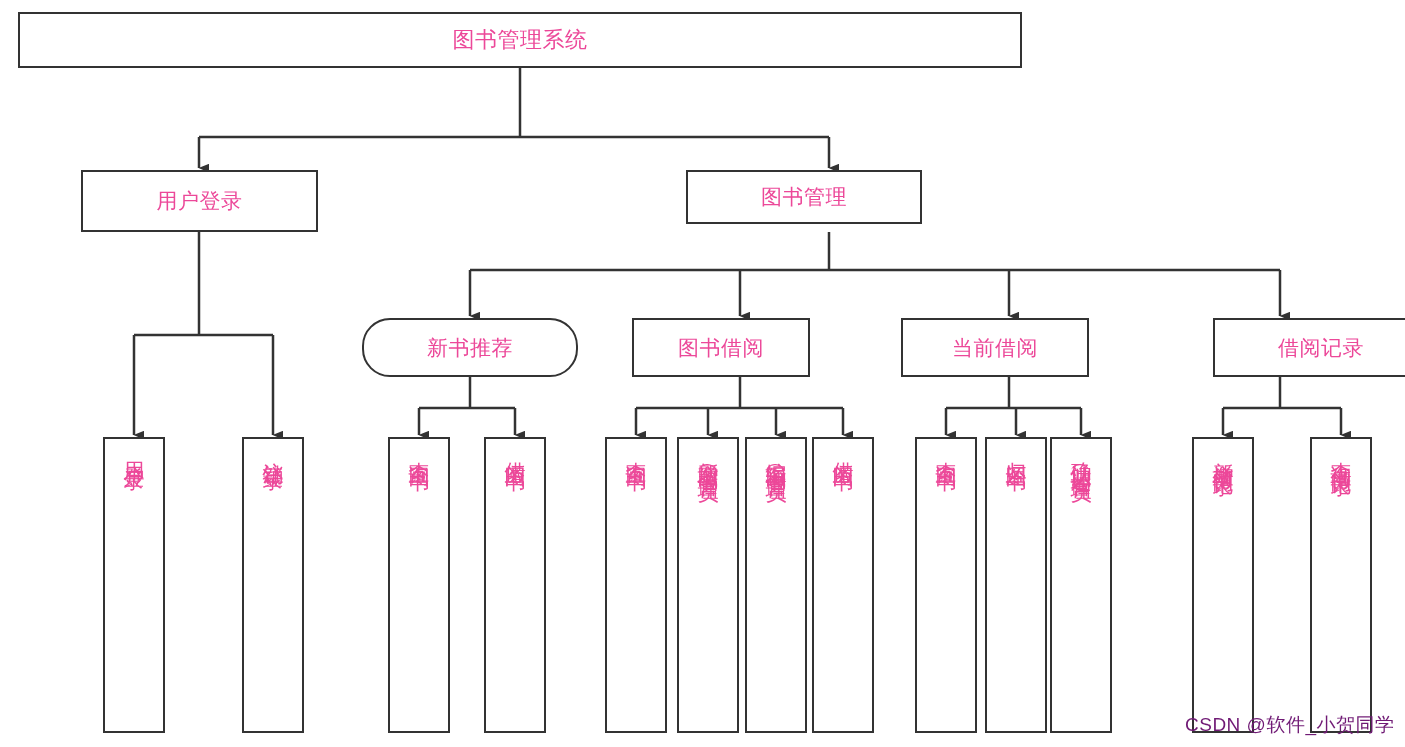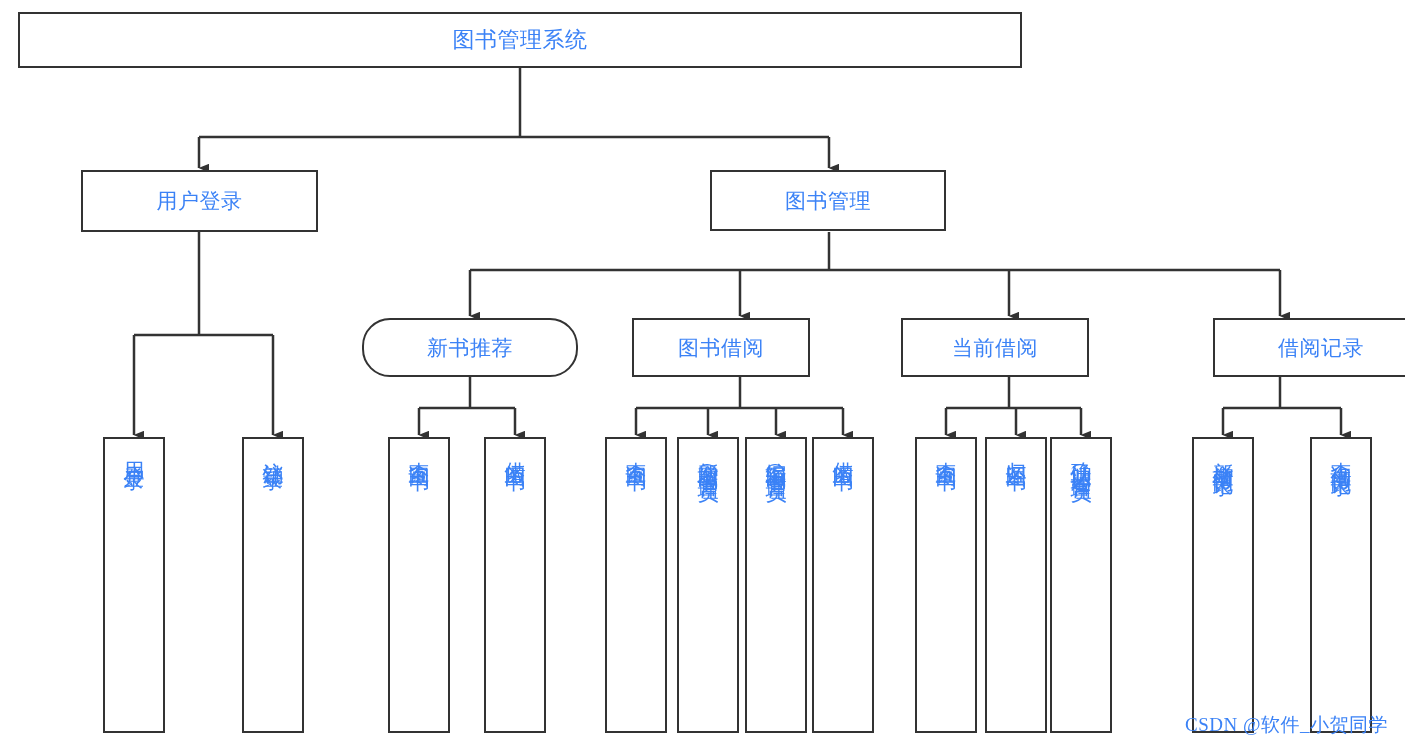--- a/index.html
+++ b/index.html
@@ -25,21 +25,21 @@
     display: flex;
     align-items: center;
     justify-content: center;
     color: #111111;
   }
   .node-label {
     font-size: 21px;
     line-height: 1.12;
     letter-spacing: 0.5px;
     white-space: nowrap;
-    color: #3b82f6;
+    color: #ec4899;
   }
   .node-box.root .node-label { font-size: 22px; }
   .node-box.vertical {
     align-items: flex-start;
     padding-top: 6px;
   }
   .node-box.vertical .node-label {
     writing-mode: vertical-rl;
     text-orientation: upright;
     font-size: 21px;
@@ -57,24 +57,23 @@
     top: 0;
     width: 1405px;
     height: 747px;
     pointer-events: none;
   }
   #watermark {
     position: absolute;
     left: 1185px;
     top: 712px;
     font-size: 19px;
-    color: #3b82f6;
+    color: #701a75;
     white-space: nowrap;
     letter-spacing: 0.5px;
-    font-family: Liberation Serif, serif;
   }
 </style>
 </head>
 <body>
 
 <div id="diagram-canvas">
 
   <svg id="connector-layer" viewBox="0 0 1405 747" width="1405" height="747" aria-hidden="true">
     <defs>
       <marker id="arrowhead" markerWidth="9" markerHeight="11" refX="4.2" refY="10" orient="auto" markerUnits="userSpaceOnUse">
@@ -118,21 +117,21 @@
       </g>
   </svg>
 
   <div id="nodes-layer">
       <div class="node-box root" style="left: 18px; top: 12px; width: 1004px; height: 56px;">
         <span class="node-label">图书管理系统</span>
       </div>
       <div class="node-box level2" style="left: 81px; top: 170px; width: 237px; height: 62px;">
         <span class="node-label">用户登录</span>
       </div>
-      <div class="node-box level2" style="left: 710px; top: 170px; width: 236px; height: 61px;">
+      <div class="node-box level2" style="left: 686px; top: 170px; width: 236px; height: 54px;">
         <span class="node-label">图书管理</span>
       </div>
       <div class="node-box level3" style="left: 362px; top: 318px; width: 216px; height: 59px; border-radius: 28px;">
         <span class="node-label">新书推荐</span>
       </div>
       <div class="node-box level3" style="left: 632px; top: 318px; width: 178px; height: 59px;">
         <span class="node-label">图书借阅</span>
       </div>
       <div class="node-box level3" style="left: 901px; top: 318px; width: 188px; height: 59px;">
         <span class="node-label">当前借阅</span>

